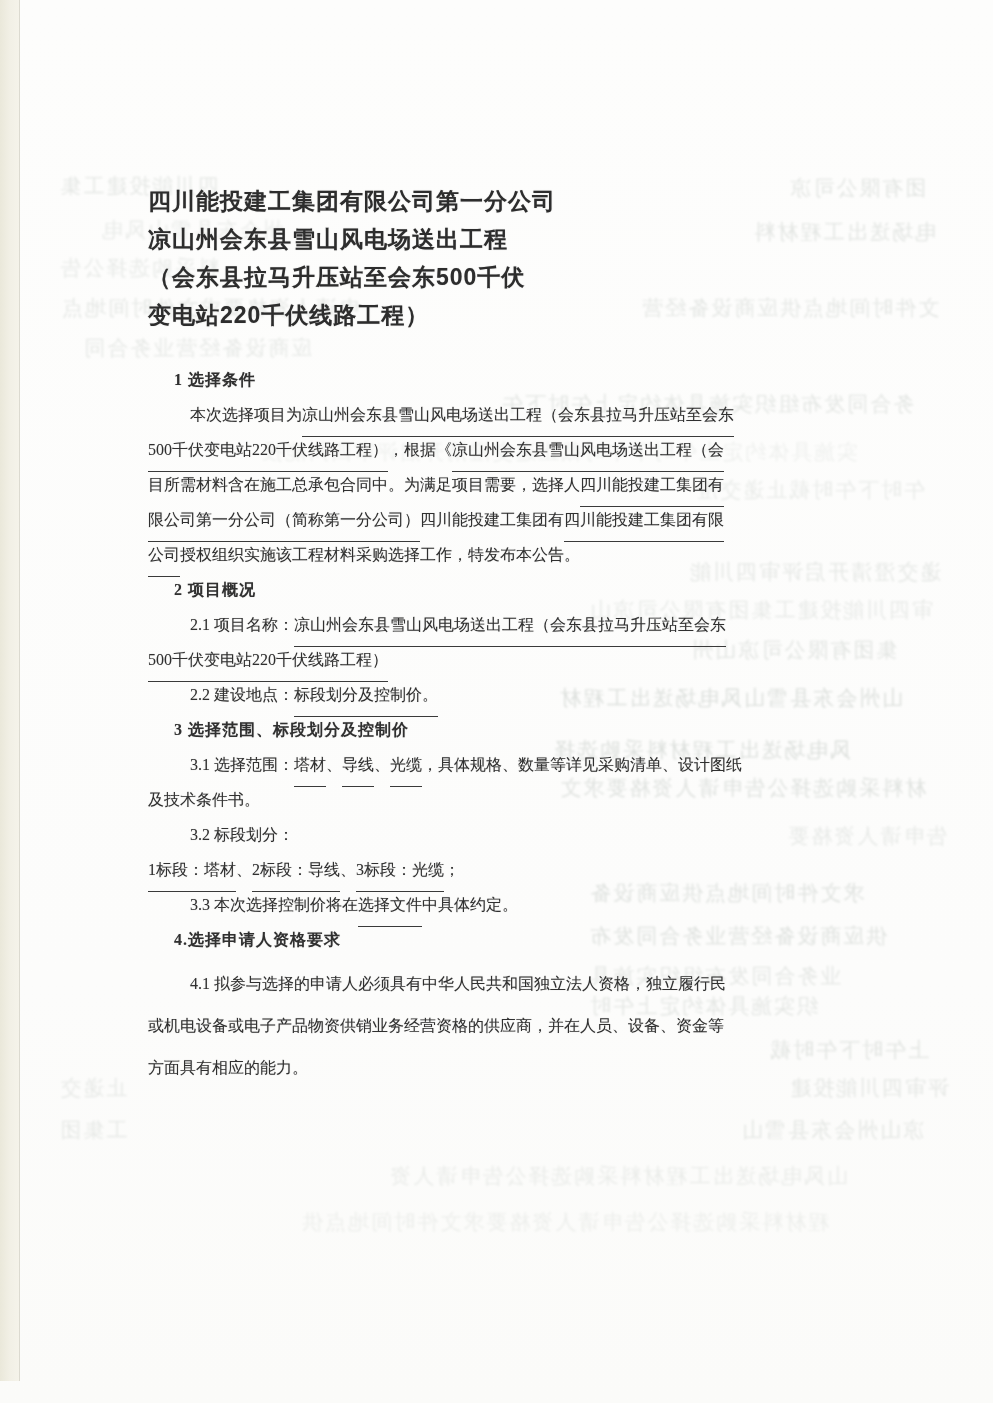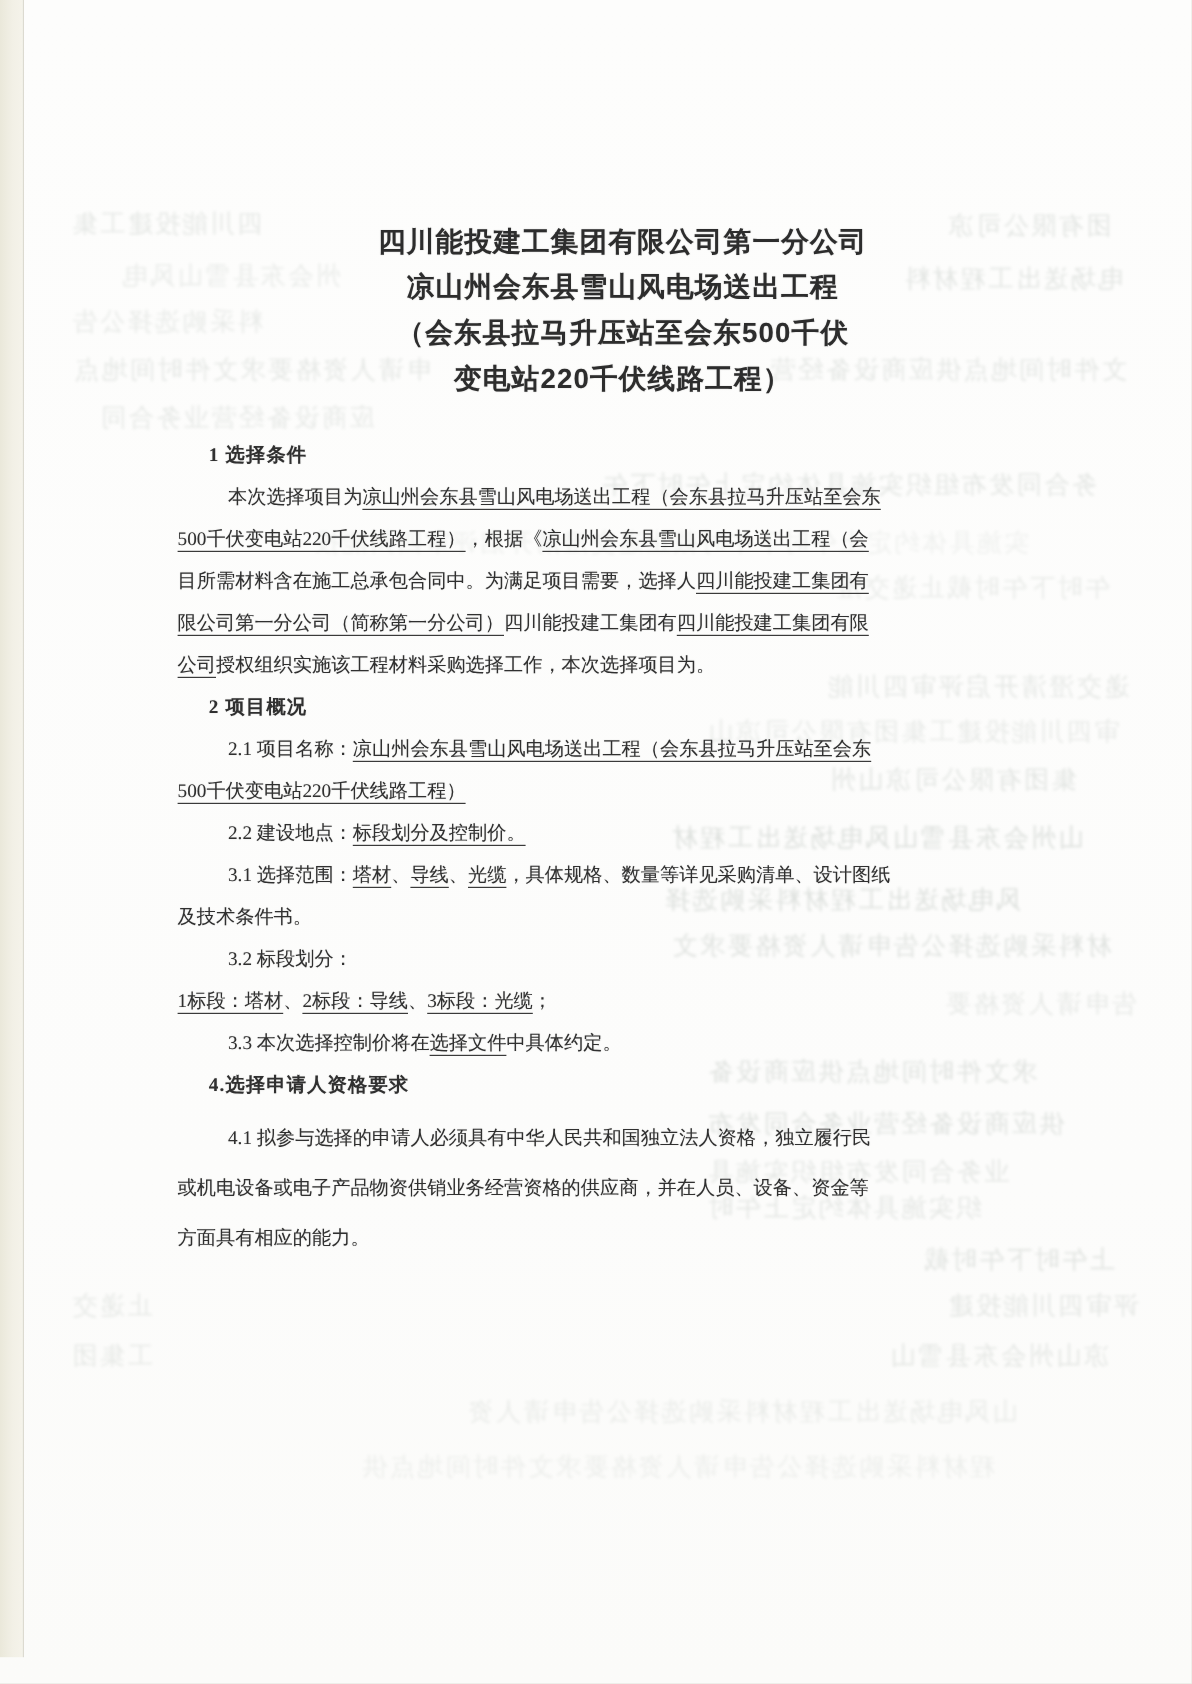--- a/index.html
+++ b/index.html
@@ -21,35 +21,35 @@
   .bleed span{
     position:absolute;
     transform:scaleX(-1);
     filter:blur(1.2px);
     font-size:21px;letter-spacing:2px;
     color:#6e7d72;white-space:nowrap;
     font-family:"Liberation Serif","DejaVu Serif",serif;
   }
   .doc{position:absolute;left:148px;top:182px;width:742px;}
   .title-block{
-    text-align:center;
+    text-align:left;
     font-family:"Liberation Sans","DejaVu Sans",sans-serif;
     font-weight:bold;font-size:23px;line-height:38px;
     color:#2d2d2d;letter-spacing:1px;
     text-shadow:0 0 1px rgba(45,45,45,.35);
   }
   .body-block{
     margin-top:28px;font-size:16px;color:#303030;
     text-shadow:0 0 1px rgba(48,48,48,.25);
   }
   .line{line-height:35px;height:35px;white-space:nowrap;}
   .line.h{font-weight:bold;padding-left:26px;letter-spacing:1px;}
   .line.first{padding-left:42px;}
   .line.loose{line-height:42px;height:42px;}
-  .u{border-bottom:1.5px solid #3a3a3a;padding-bottom:1px;}
+  .u{border-bottom:1.5px solid #3a3a3a;padding-bottom:13px;}
 </style>
 </head>
 <body>
 
 <div class="page">
   <div class="left-strip"></div>
   <div class="bleed" id="bleed">
       <span style="left: 58px; top: 172px; opacity: 0.16;">四川能投建工集</span>
       <span style="left: 788px; top: 174px; opacity: 0.18;">团有限公司凉</span>
       <span style="left: 100px; top: 216px; opacity: 0.13;">州会东县雪山风电</span>
@@ -86,25 +86,26 @@
         <div class="t-line">凉山州会东县雪山风电场送出工程</div>
         <div class="t-line">（会东县拉马升压站至会东500千伏</div>
         <div class="t-line">变电站220千伏线路工程）</div>
       </div>
     <div class="body-block" id="docbody">
         <div class="line h">1 选择条件</div>
         <div class="line p first"><span>本次选择项目为</span><span class="u">凉山州会东县雪山风电场送出工程（会东县拉马升压站至会东</span></div>
         <div class="line p"><span class="u">500千伏变电站220千伏线路工程）</span><span>，根据《</span><span class="u">凉山州会东县雪山风电场送出工程（会</span></div>
         <div class="line p"><span>目所需材料含在施工总承包合同中。为满足项目需要，选择人</span><span class="u">四川能投建工集团有</span></div>
         <div class="line p"><span class="u">限公司第一分公司（简称第一分公司）</span><span>四川能投建工集团有</span><span class="u">四川能投建工集团有限</span></div>
-        <div class="line p"><span class="u">公司</span><span>授权组织实施该工程材料采购选择工作，本次选择项目为。</span></div>
+        <div class="line p"><span class="u">公司</span><span>授权组织实施该工程材料采购选择工作，特发布本公告。</span></div>
         <div class="line h">2 项目概况</div>
         <div class="line p first"><span>2.1 项目名称：</span><span class="u">凉山州会东县雪山风电场送出工程（会东县拉马升压站至会东</span></div>
         <div class="line p"><span class="u">500千伏变电站220千伏线路工程）</span></div>
         <div class="line p first"><span>2.2 建设地点：</span><span class="u">标段划分及控制价。</span></div>
+        <div class="line h">3 选择范围、标段划分及控制价</div>
         <div class="line p first"><span>3.1 选择范围：</span><span class="u">塔材</span><span>、</span><span class="u">导线</span><span>、</span><span class="u">光缆</span><span>，具体规格、数量等详见采购清单、设计图纸</span></div>
         <div class="line p"><span>及技术条件书。</span></div>
         <div class="line p first"><span>3.2 标段划分：</span></div>
         <div class="line p"><span class="u">1标段：塔材</span><span>、</span><span class="u">2标段：导线</span><span>、</span><span class="u">3标段：光缆</span><span>；</span></div>
         <div class="line p first"><span>3.3 本次选择控制价将在</span><span class="u">选择文件</span><span>中具体约定。</span></div>
         <div class="line h">4.选择申请人资格要求</div>
         <div class="line p first loose" style="margin-top: 6px;"><span>4.1 拟参与选择的申请人必须具有中华人民共和国独立法人资格，独立履行民</span></div>
         <div class="line p loose"><span>或机电设备或电子产品物资供销业务经营资格的供应商，并在人员、设备、资金等</span></div>
         <div class="line p loose"><span>方面具有相应的能力。</span></div>
       </div>

